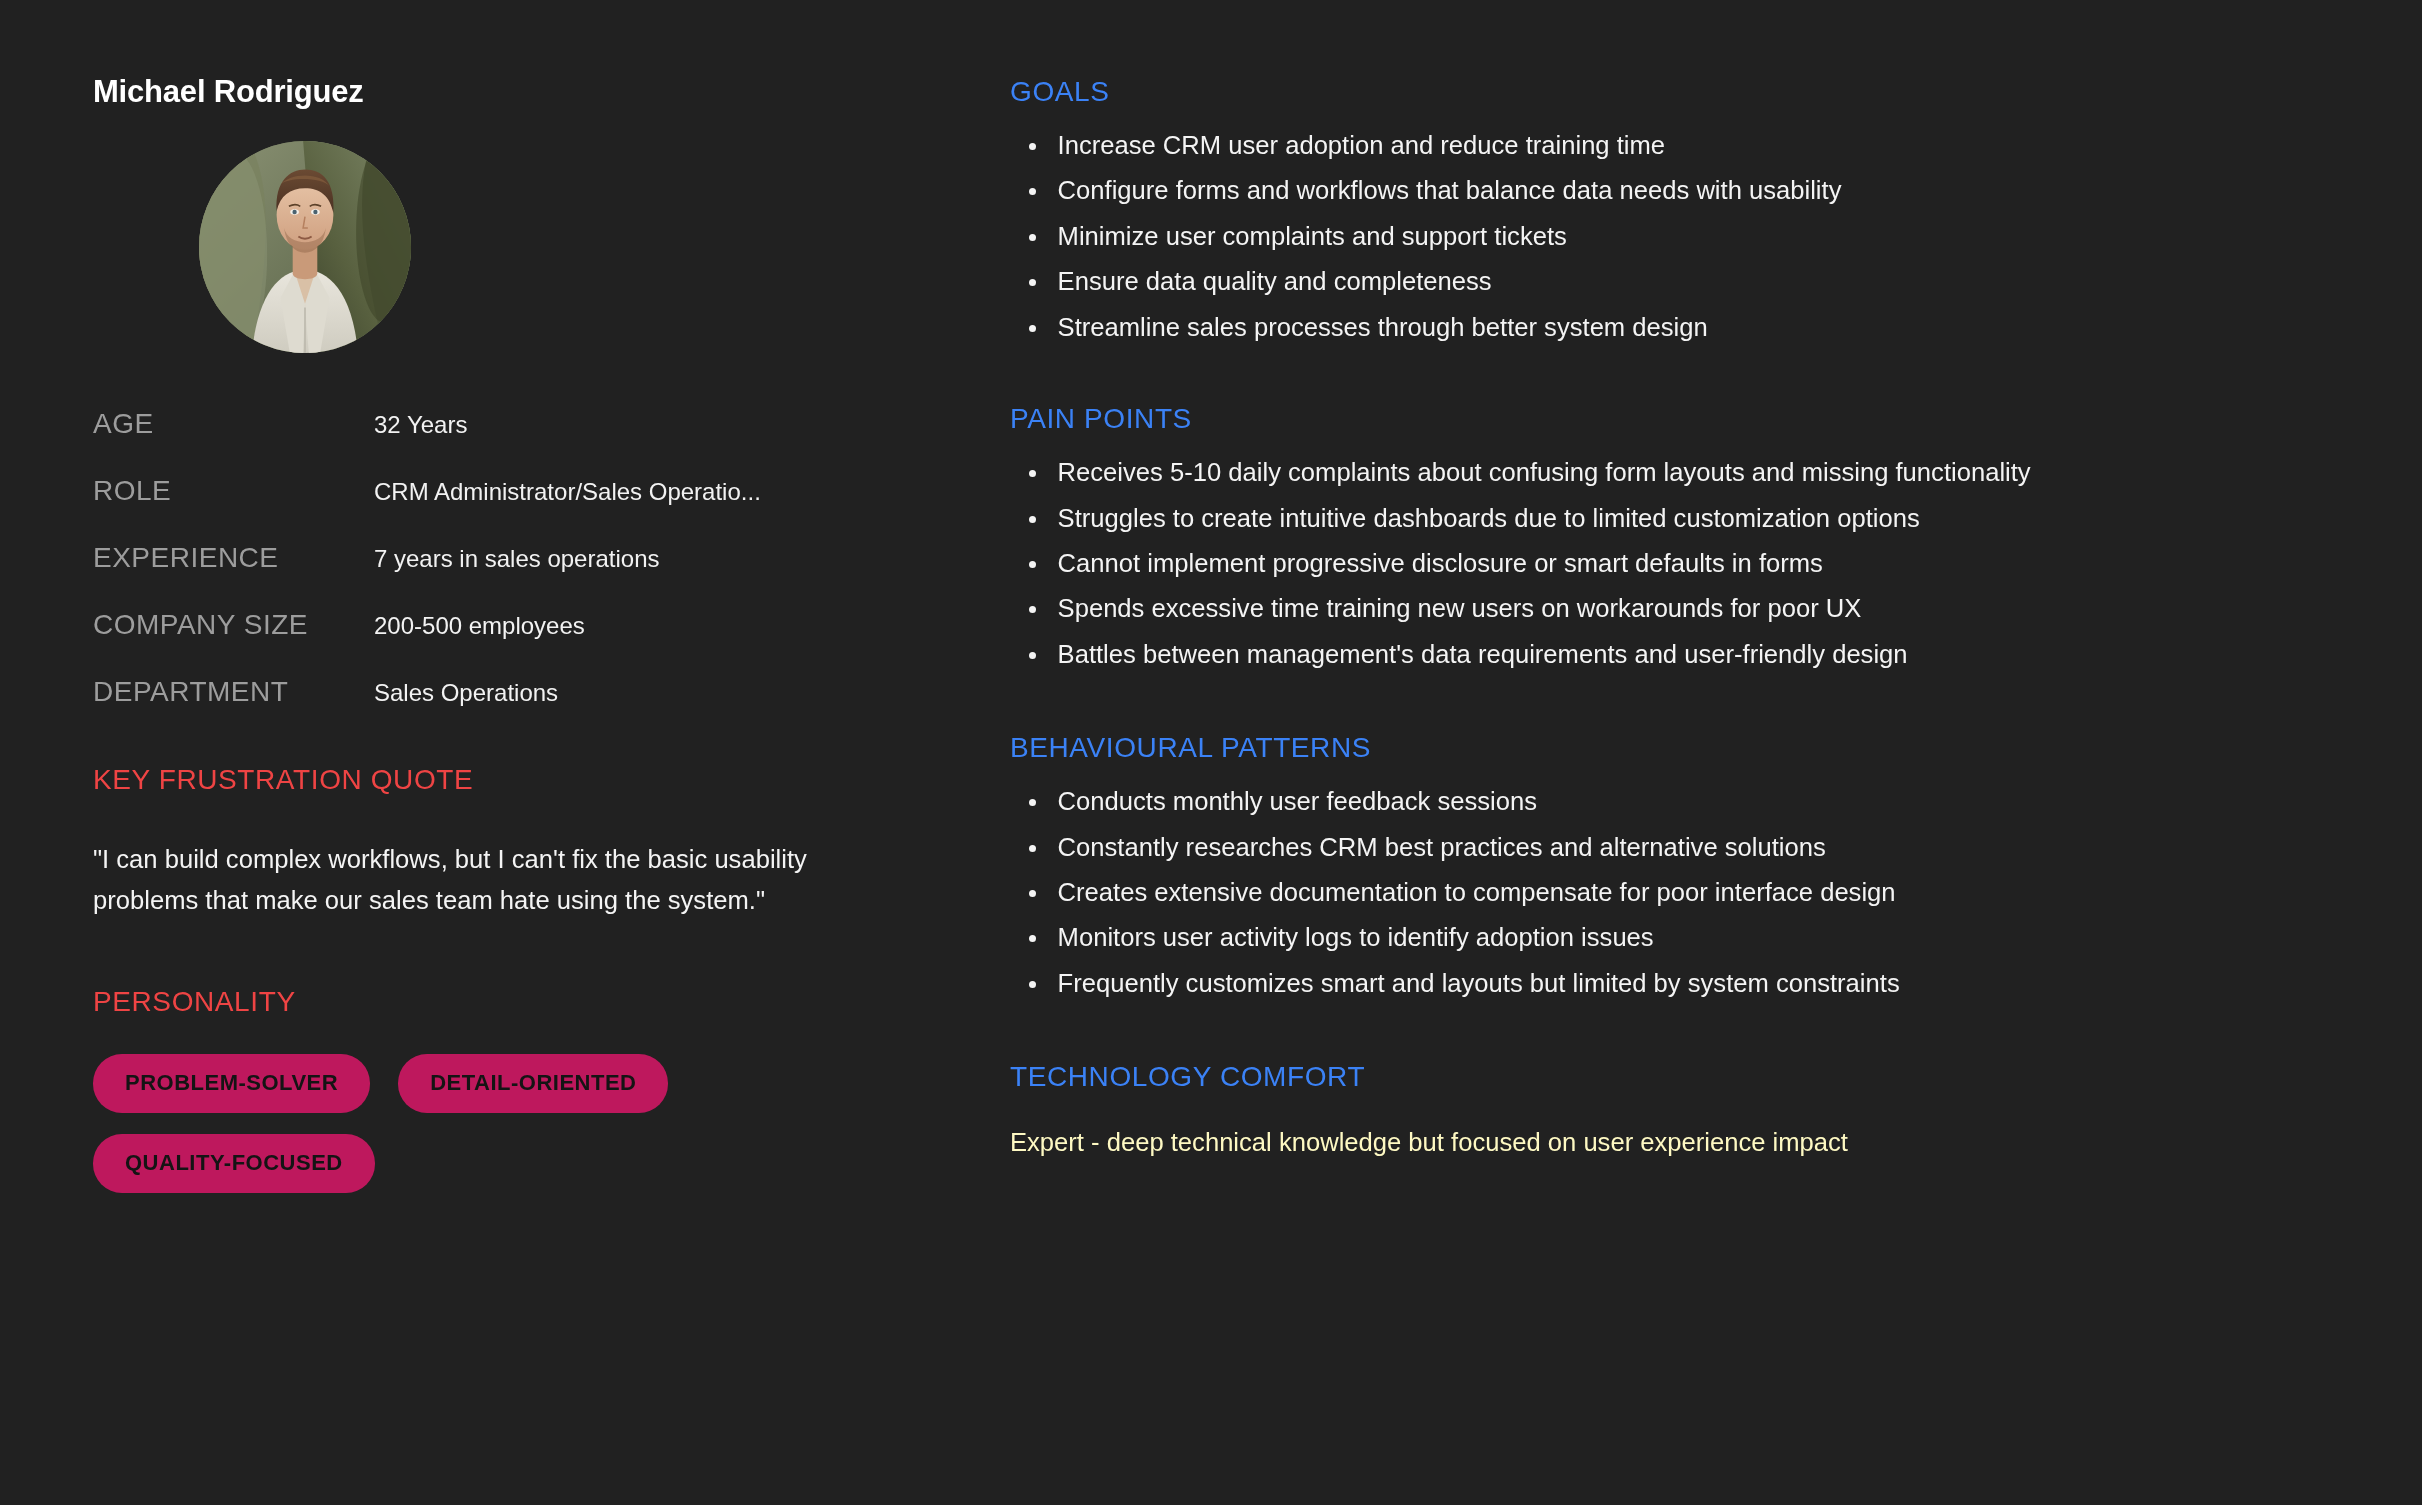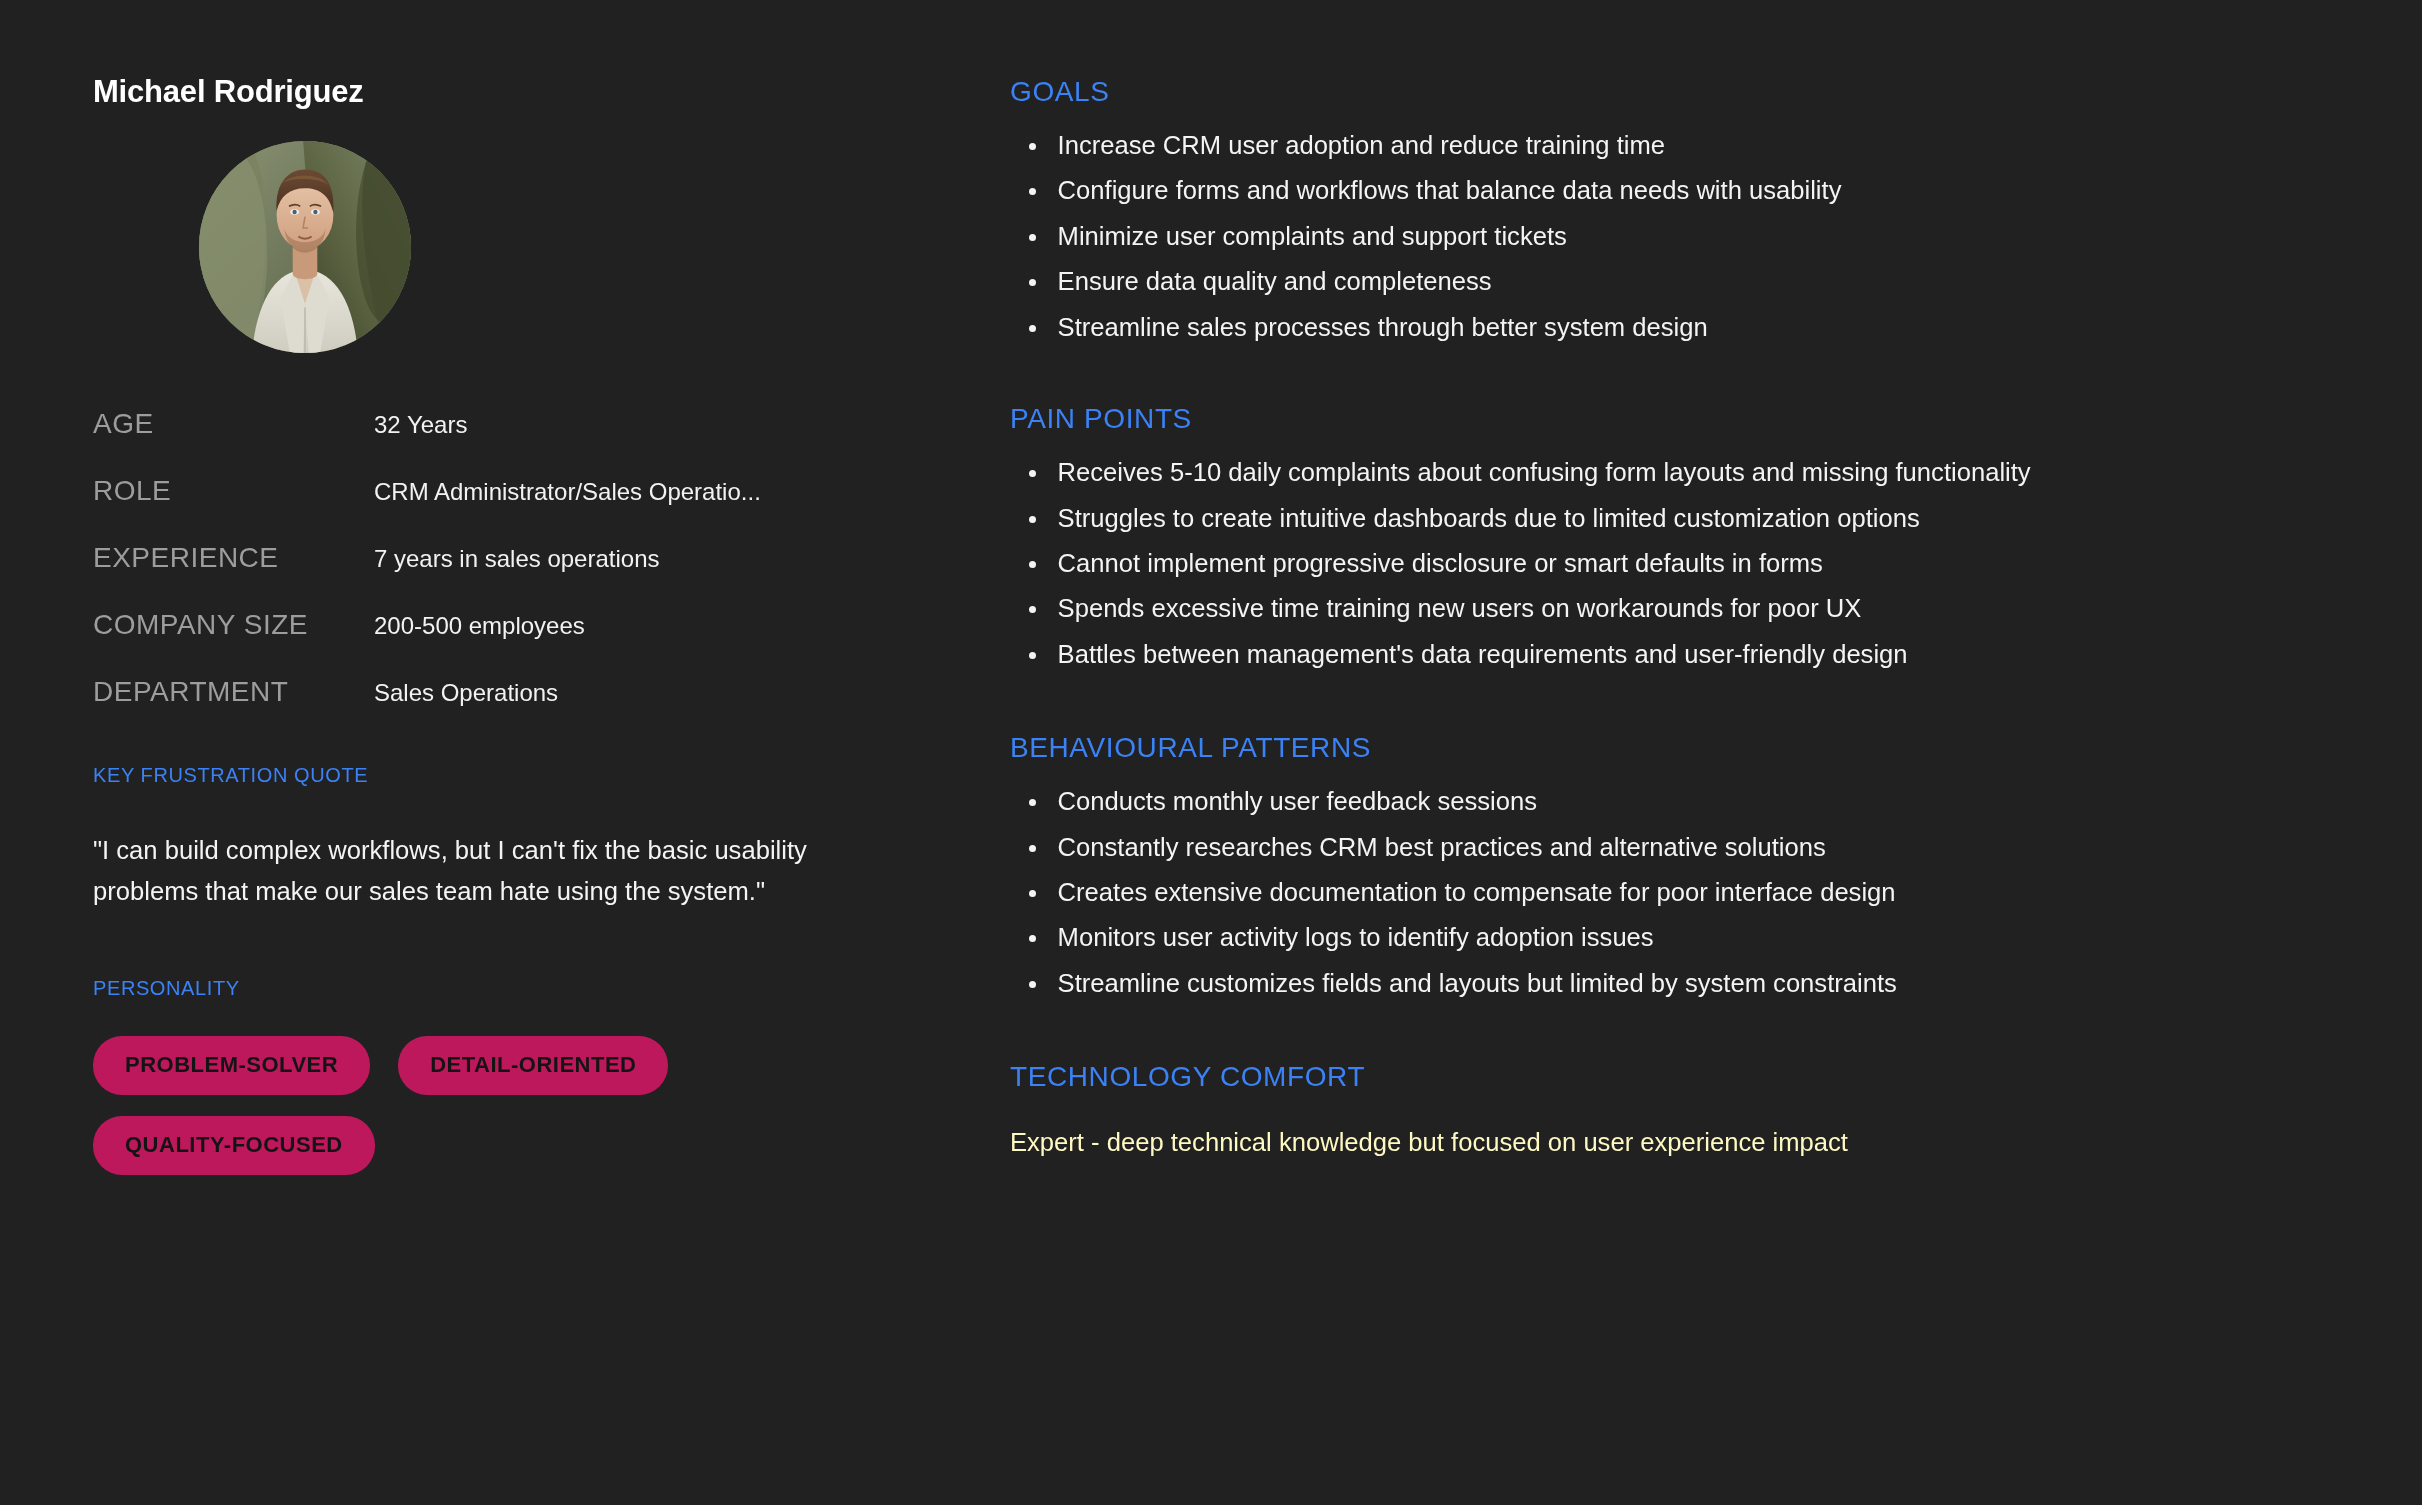--- a/index.html
+++ b/index.html
@@ -81,24 +81,24 @@
     font-size: 24px;
     color: #f2f2f2;
     white-space: nowrap;
     overflow: hidden;
     text-overflow: ellipsis;
     max-width: 530px;
   }
 
   
   .sec-heading {
-    font-size: 20px;
+    font-size: 28px;
     font-weight: normal;
     letter-spacing: 0.6px;
-    color: #3b82f6;
+    color: #ef4444;
     text-transform: uppercase;
   }
 
   .quote-block { margin-top: 21px; }
 
   .quote-text {
     margin-top: 43px;
     font-size: 25.6px;
     line-height: 1.62;
     color: #f4f4f4;
@@ -313,21 +313,21 @@
 
     <div class="gap-pain"></div>
 
     <div class="r-section">
       <h2 class="r-heading">BEHAVIOURAL PATTERNS</h2>
       <ul class="r-list">
         <li>Conducts monthly user feedback sessions</li>
         <li>Constantly researches CRM best practices and alternative solutions</li>
         <li>Creates extensive documentation to compensate for poor interface design</li>
         <li>Monitors user activity logs to identify adoption issues</li>
-        <li>Streamline customizes fields and layouts but limited by system constraints</li>
+        <li>Frequently customizes smart and layouts but limited by system constraints</li>
       </ul>
     </div>
 
     <div class="gap-behav"></div>
 
     <div class="r-section">
       <h2 class="r-heading">TECHNOLOGY COMFORT</h2>
       <p class="tech-text">Expert - deep technical knowledge but focused on user experience impact</p>
     </div>
 

